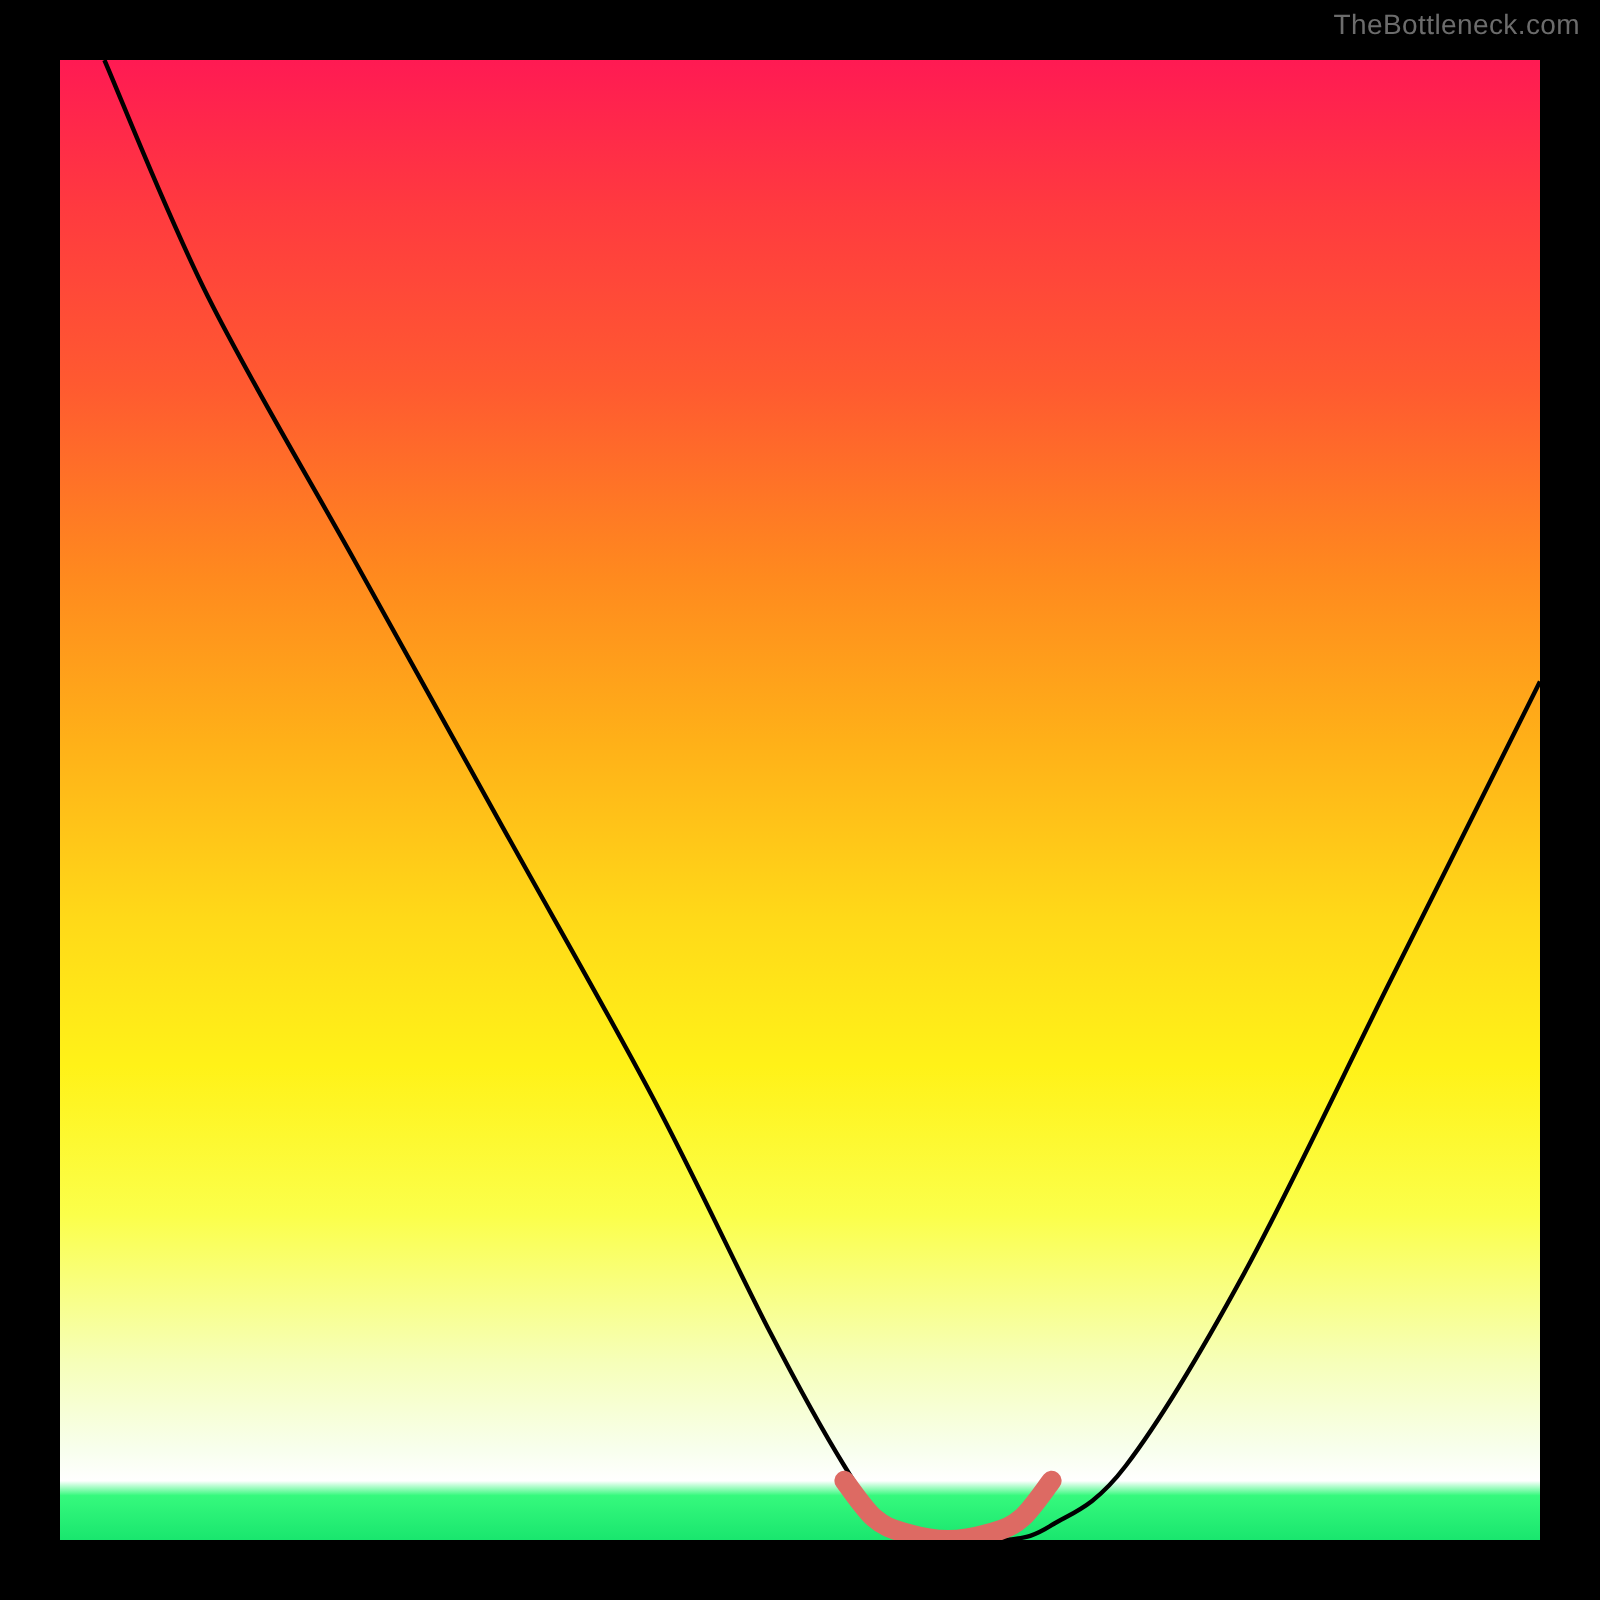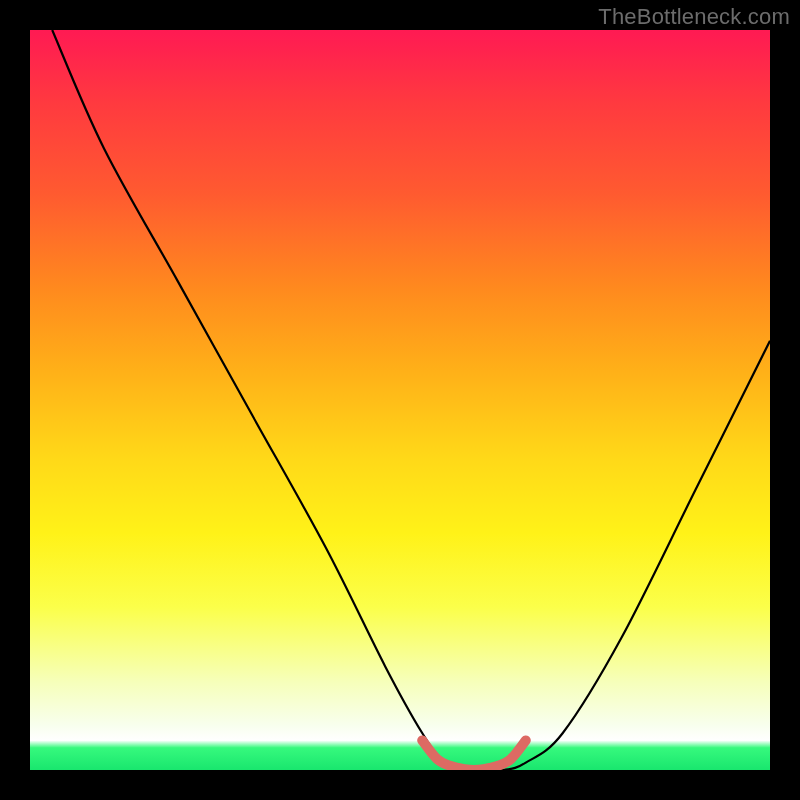--- a/index.html
+++ b/index.html
@@ -43,21 +43,21 @@
       #ffffff 96%,
       #36f97d 97%,
       #19e66e 100%
     );
   }
   .watermark {
     position: absolute;
     top: 4px;
     right: 10px;
     font-family: Arial, Helvetica, sans-serif;
-    font-size: 22px;
+    font-size: 14px;
     color: #6c6c6c;
     letter-spacing: 0.2px;
   }
   svg.curve {
     position: absolute;
     left: 0; top: 0;
     width: 740px;
     height: 740px;
   }
 </style>

